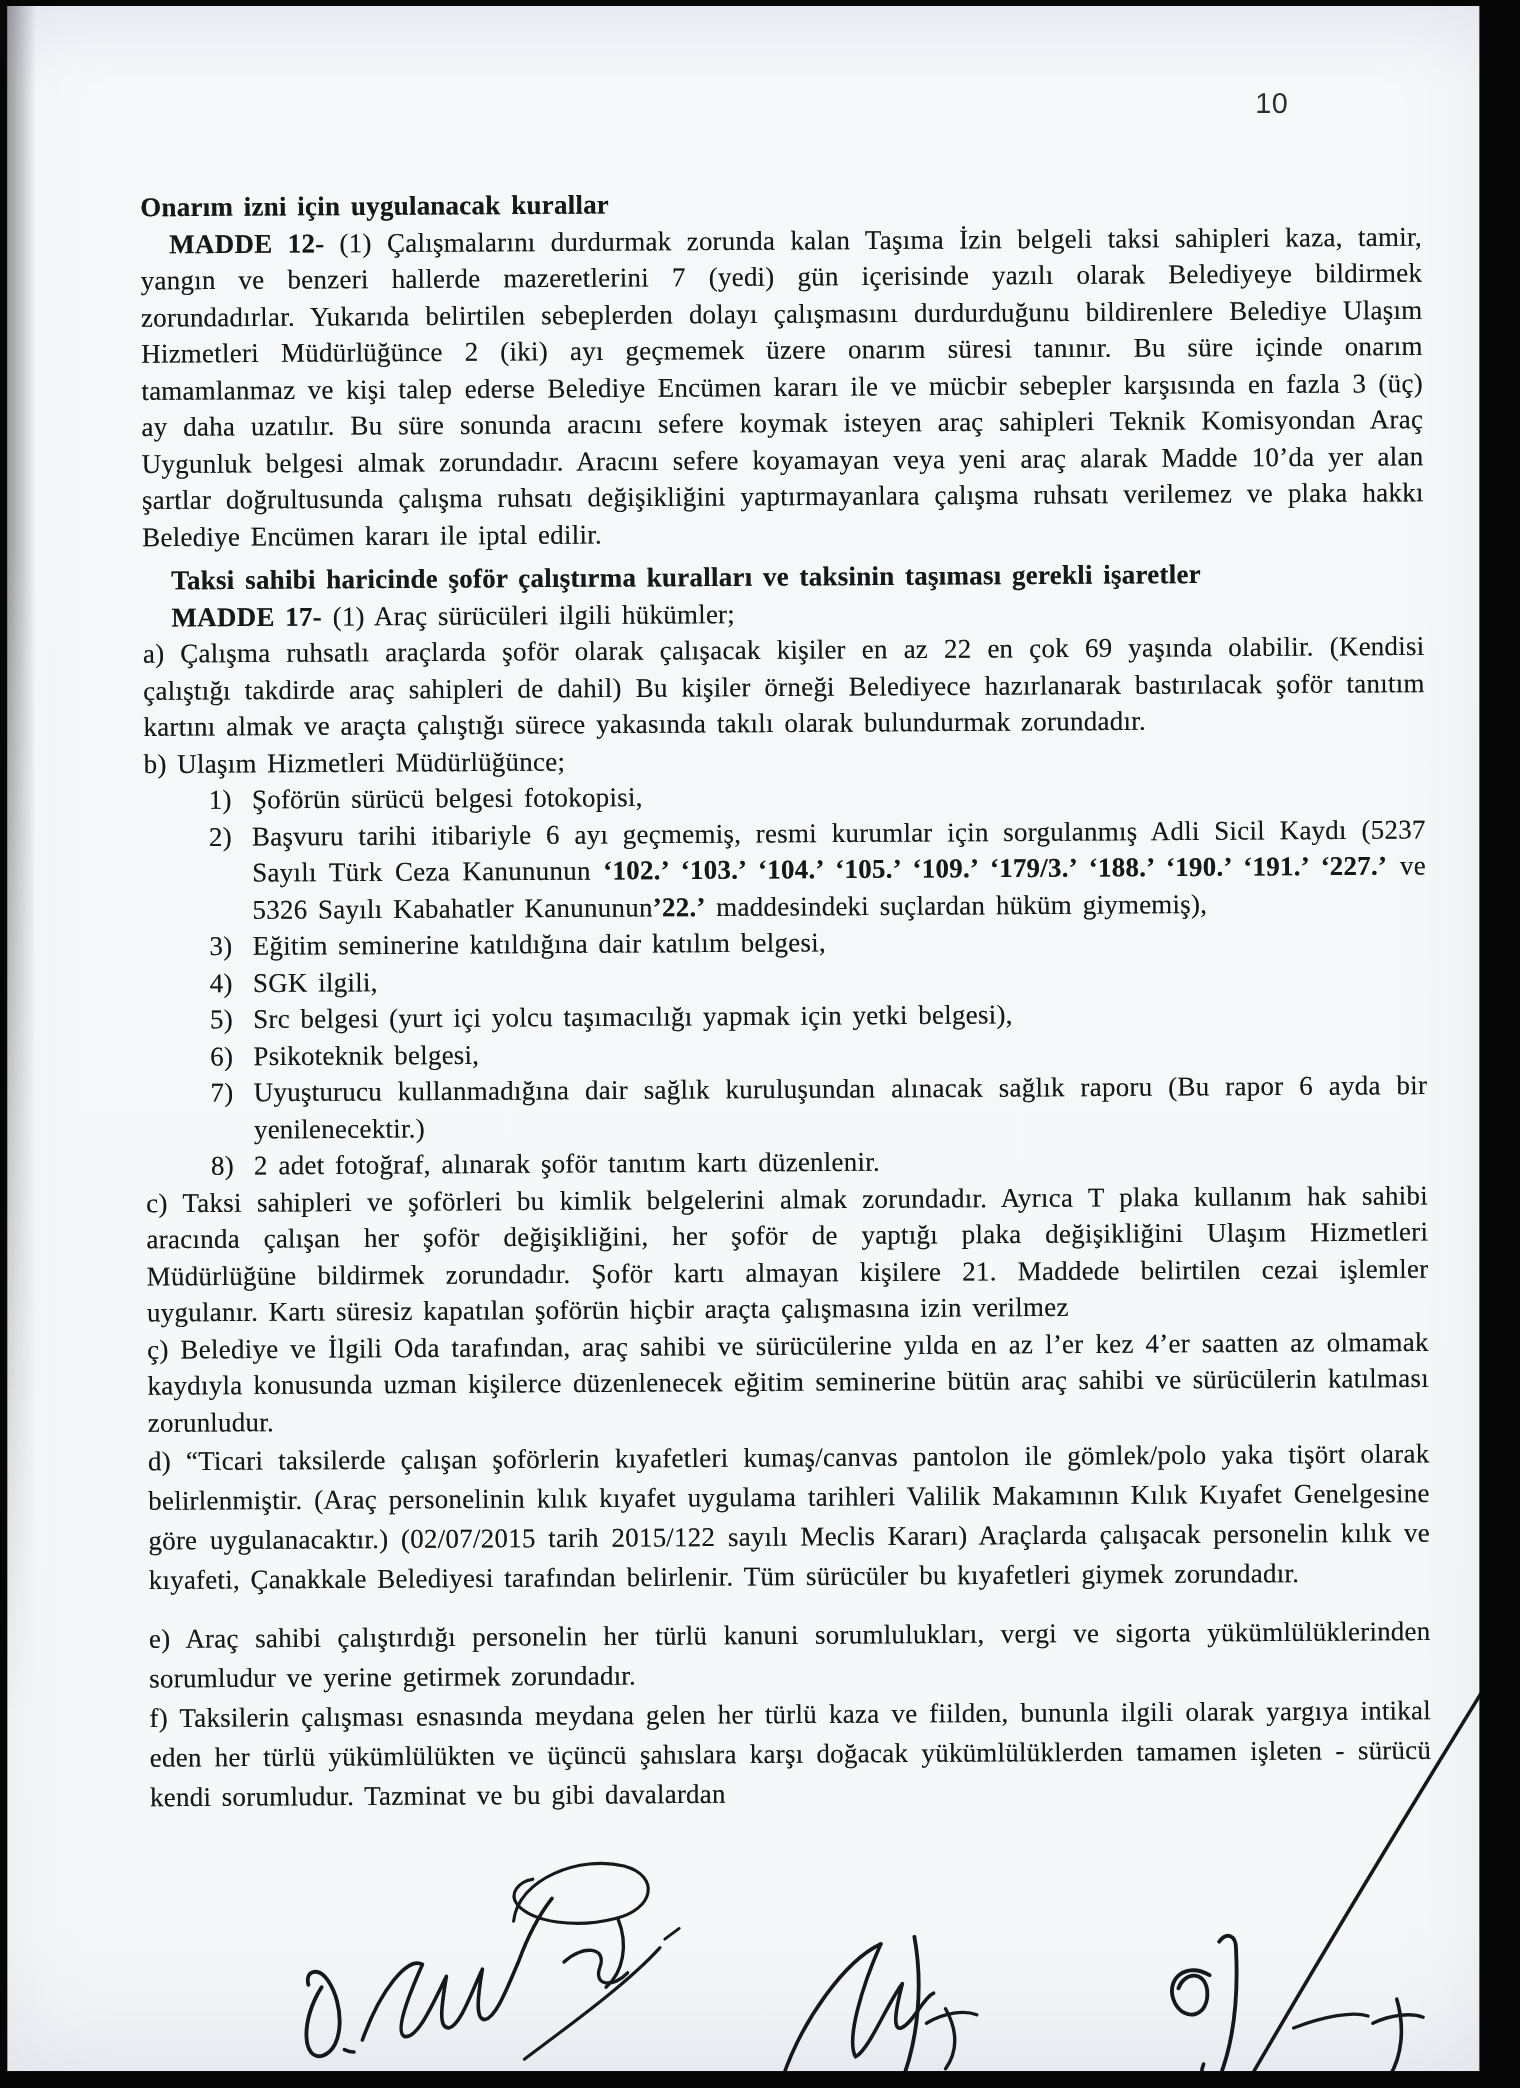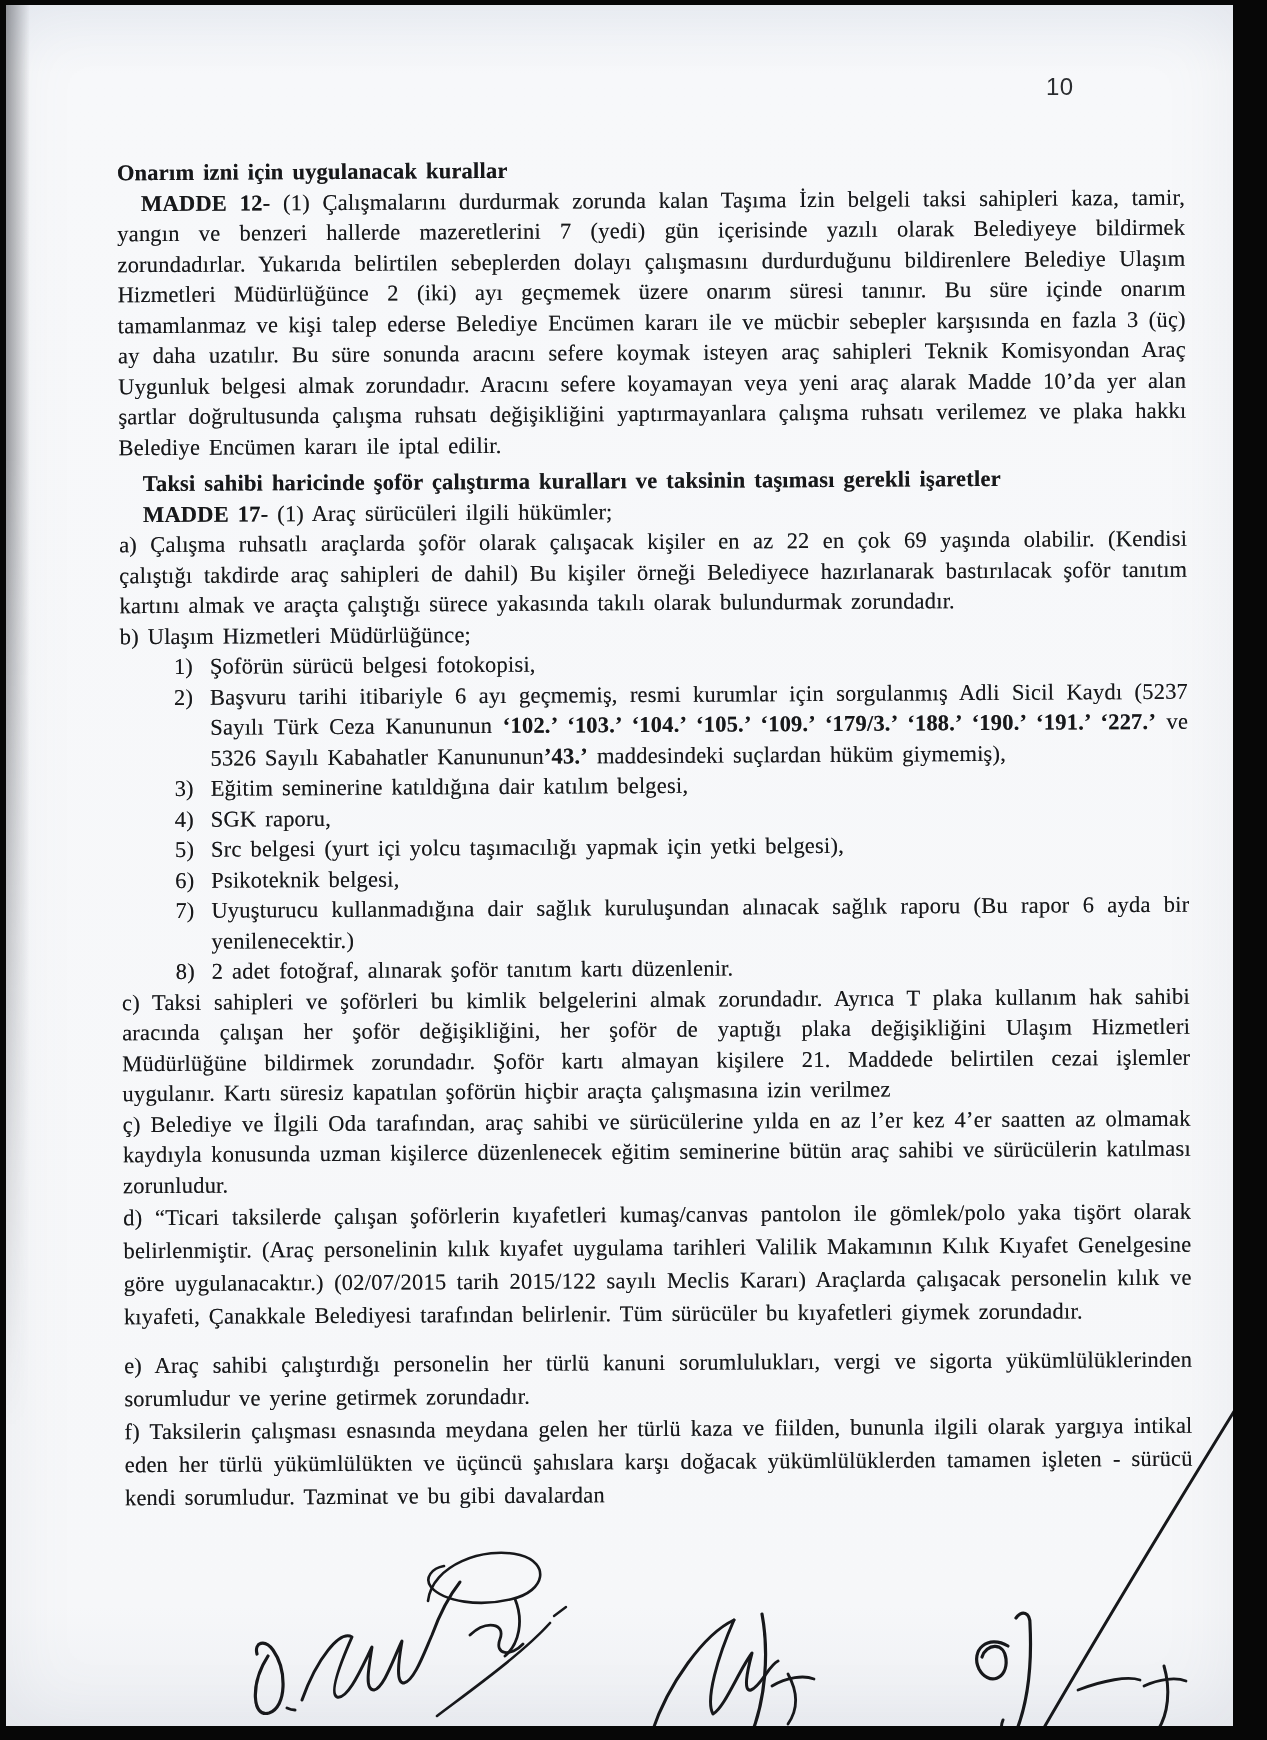--- a/index.html
+++ b/index.html
@@ -69,29 +69,29 @@
         <p class="p ind"><span class="b">MADDE 17- </span><span>(1) Araç sürücüleri ilgili hükümler;</span></p>
         <p class="p"><span>a) Çalışma ruhsatlı araçlarda şoför olarak çalışacak kişiler en az 22 en çok 69 yaşında olabilir. (Kendisi çalıştığı takdirde araç sahipleri de dahil) Bu kişiler örneği Belediyece hazırlanarak bastırılacak şoför tanıtım kartını almak ve araçta çalıştığı sürece yakasında takılı olarak bulundurmak zorundadır.</span></p>
         <p class="p"><span>b) Ulaşım Hizmetleri Müdürlüğünce;</span></p>
         <div class="list">
           <div class="li">
             <span class="n">1)</span>
             <span class="t"><span>Şoförün sürücü belgesi fotokopisi,</span></span>
           </div>
           <div class="li">
             <span class="n">2)</span>
-            <span class="t"><span>Başvuru tarihi itibariyle 6 ayı geçmemiş, resmi kurumlar için sorgulanmış Adli Sicil Kaydı (5237 Sayılı Türk Ceza Kanununun </span><span class="b">‘102.’ ‘103.’ ‘104.’ ‘105.’ ‘109.’ ‘179/3.’ ‘188.’ ‘190.’ ‘191.’ ‘227.’</span><span> ve 5326 Sayılı Kabahatler Kanununun</span><span class="b">’43.’</span><span> maddesindeki suçlardan hüküm giymemiş),</span></span>
+            <span class="t"><span>Başvuru tarihi itibariyle 6 ayı geçmemiş, resmi kurumlar için sorgulanmış Adli Sicil Kaydı (5237 Sayılı Türk Ceza Kanununun </span><span class="b">‘102.’ ‘103.’ ‘104.’ ‘105.’ ‘109.’ ‘179/3.’ ‘188.’ ‘190.’ ‘191.’ ‘227.’</span><span> ve 5326 Sayılı Kabahatler Kanununun</span><span class="b">’22.’</span><span> maddesindeki suçlardan hüküm giymemiş),</span></span>
           </div>
           <div class="li">
             <span class="n">3)</span>
             <span class="t"><span>Eğitim seminerine katıldığına dair katılım belgesi,</span></span>
           </div>
           <div class="li">
             <span class="n">4)</span>
-            <span class="t"><span>SGK raporu,</span></span>
+            <span class="t"><span>SGK ilgili,</span></span>
           </div>
           <div class="li">
             <span class="n">5)</span>
             <span class="t"><span>Src belgesi (yurt içi yolcu taşımacılığı yapmak için yetki belgesi),</span></span>
           </div>
           <div class="li">
             <span class="n">6)</span>
             <span class="t"><span>Psikoteknik belgesi,</span></span>
           </div>
           <div class="li">

